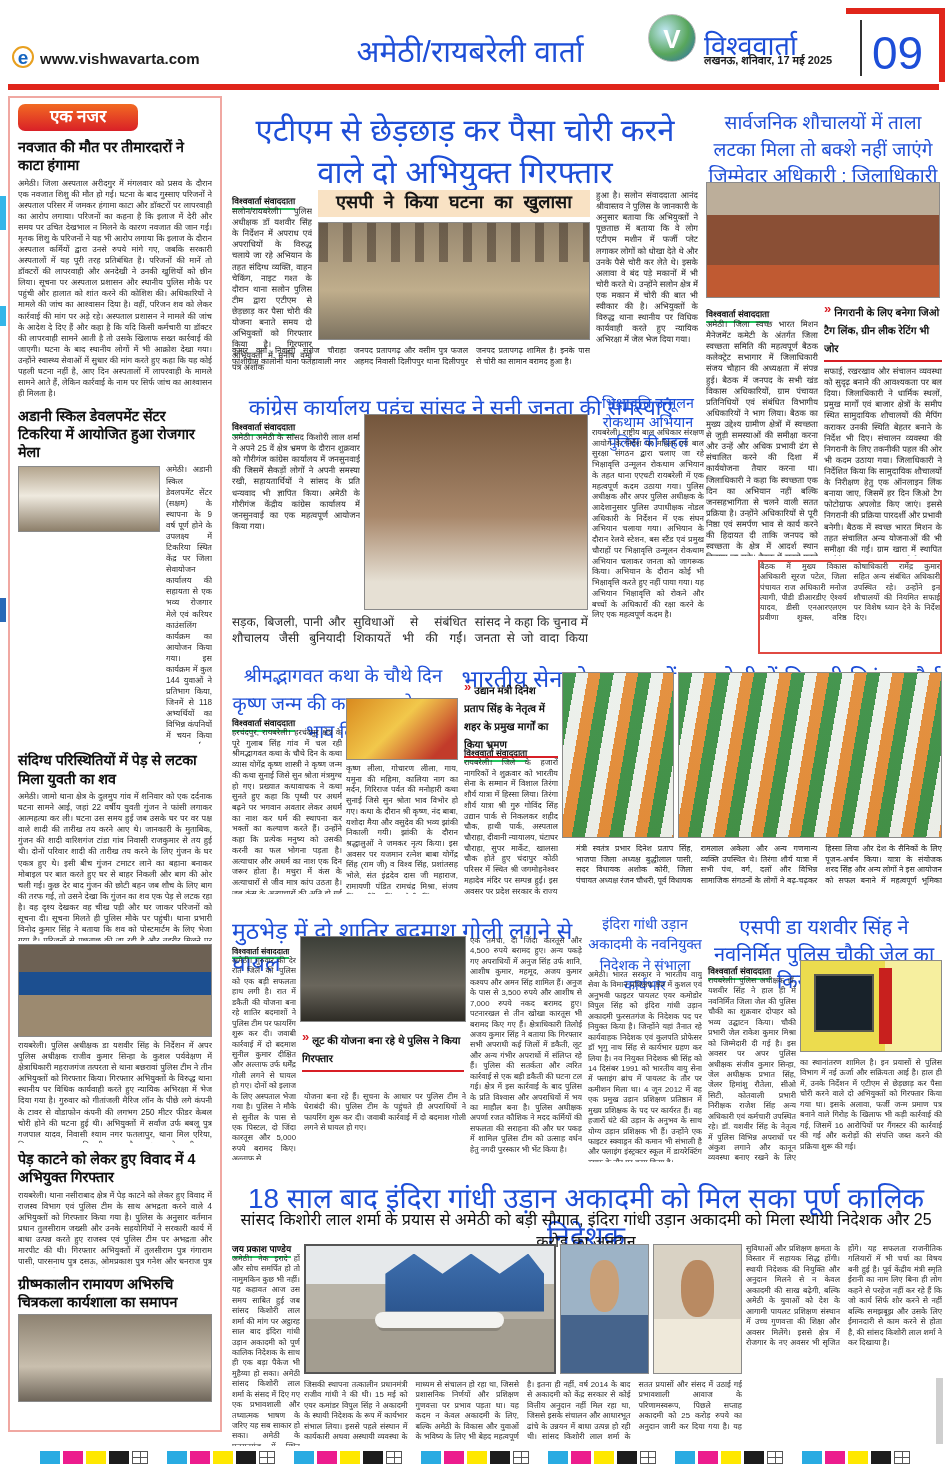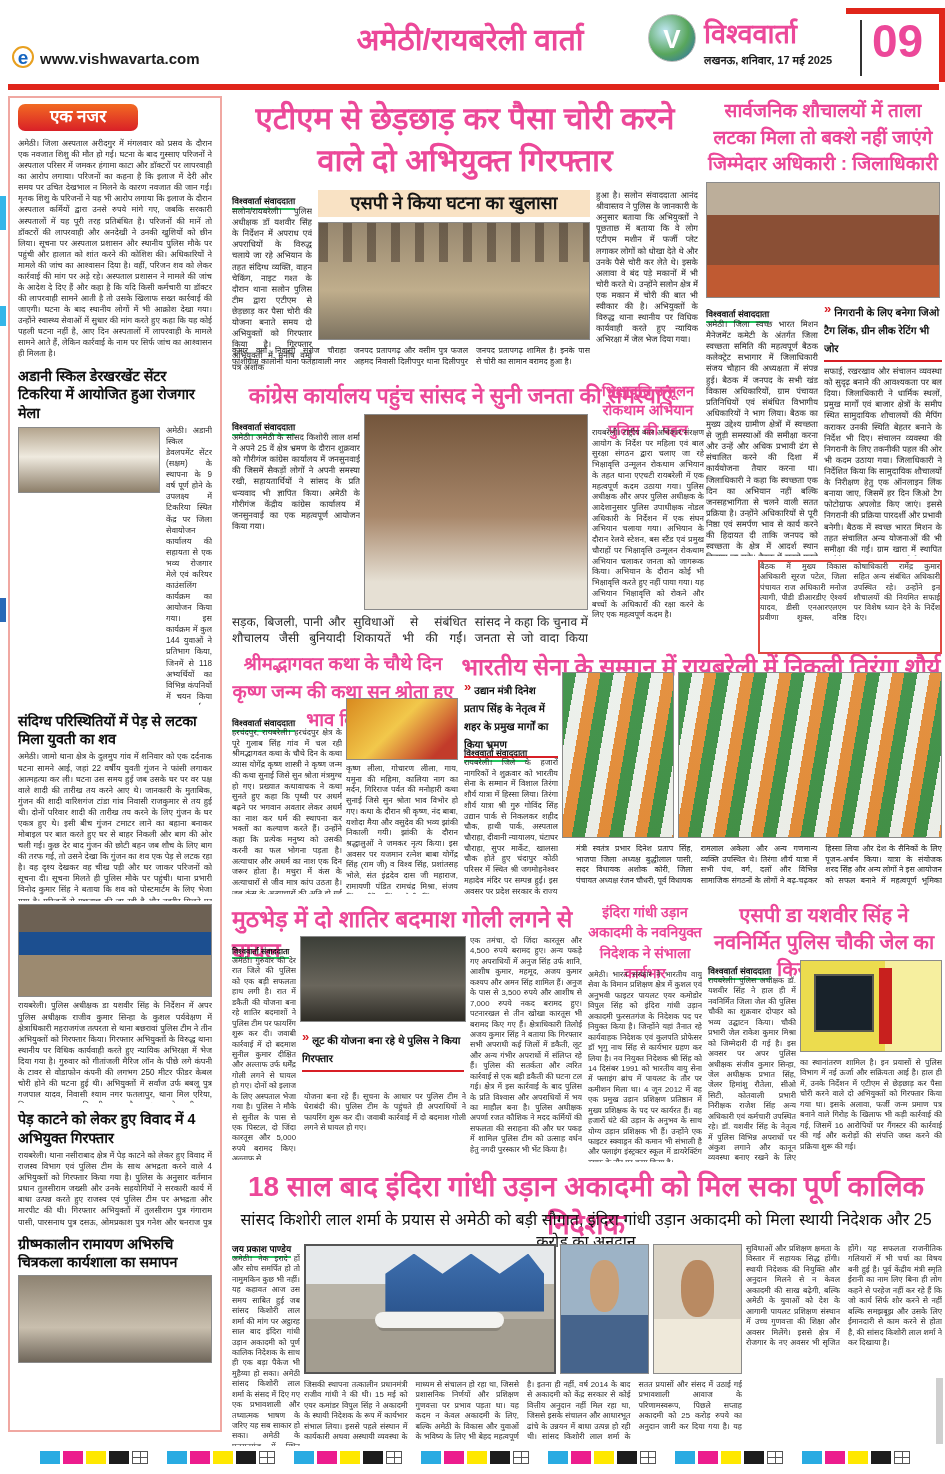--- a/index.html
+++ b/index.html
@@ -3,21 +3,21 @@
 <meta charset="utf-8">
 <style>
   * { margin:0; padding:0; box-sizing:border-box; }
   html,body { background:#e9e9e9; }
   .page {
     position:relative; width:945px; height:1474px; margin:0 auto;
     background:#ffffff; overflow:hidden;
     font-family:"Liberation Sans","DejaVu Sans",sans-serif; color:#1c1c1c;
   }
   .abs { position:absolute; }
-  .hl { font-weight:700; color:#ec4899; }
+  .hl { font-weight:400; color:#1d4ed8;margin-top:12px; }
   .center { text-align:center; }
   .body {
     font-size:8.3px; line-height:1.34; text-align:justify;
     color:#2b2b2b; overflow:hidden;
   }
   .byline {
     font-weight:700; font-size:8.6px; color:#111;
     border-bottom:2px solid #22c55e; display:inline-block; padding-bottom:1px;
   }
   .cols2 { column-count:2; column-gap:8px; }
@@ -105,25 +105,26 @@
   <div class="abs" style="left:860px; top:20px; width:2px; height:56px; background:#333;"></div>
   <div class="abs hl" style="left:872px; top:14px; font-size:46px;">09</div>
   <div class="abs redrule" style="left:846px; top:8px; width:99px; height:6px;"></div>
   <div class="abs redrule" style="left:939px; top:8px; width:6px; height:74px;"></div>
   <div class="abs redrule" style="left:8px; top:84px; width:931px; height:6px;"></div>
 
   <div class="leftcol">
     <div class="badge">एक नजर</div>
 
     <div>
+      <div class="lc-h">नवजात की मौत पर तीमारदारों ने काटा हंगामा</div>
       <div class="lc-b" style="height:222px; overflow:hidden;">अमेठी। जिला अस्पताल अरीदगुर में मंगलवार को प्रसव के दौरान एक नवजात शिशु की मौत हो गई। घटना के बाद गुस्साए परिजनों ने अस्पताल परिसर में जमकर हंगामा काटा और डॉक्टरों पर लापरवाही का आरोप लगाया। परिजनों का कहना है कि इलाज में देरी और समय पर उचित देखभाल न मिलने के कारण नवजात की जान गई। मृतक शिशु के परिजनों ने यह भी आरोप लगाया कि इलाज के दौरान अस्पताल कर्मियों द्वारा उनसे रुपये मांगे गए, जबकि सरकारी अस्पतालों में यह पूरी तरह प्रतिबंधित है। परिजनों की मानें तो डॉक्टरों की लापरवाही और अनदेखी ने उनकी खुशियों को छीन लिया। सूचना पर अस्पताल प्रशासन और स्थानीय पुलिस मौके पर पहुंची और हालात को शांत करने की कोशिश की। अधिकारियों ने मामले की जांच का आश्वासन दिया है। वहीं, परिजन शव को लेकर कार्रवाई की मांग पर अड़े रहे। अस्पताल प्रशासन ने मामले की जांच के आदेश दे दिए हैं और कहा है कि यदि किसी कर्मचारी या डॉक्टर की लापरवाही सामने आती है तो उसके खिलाफ सख्त कार्रवाई की जाएगी। घटना के बाद स्थानीय लोगों में भी आक्रोश देखा गया। उन्होंने स्वास्थ्य सेवाओं में सुधार की मांग करते हुए कहा कि यह कोई पहली घटना नहीं है, आए दिन अस्पतालों में लापरवाही के मामले सामने आते हैं, लेकिन कार्रवाई के नाम पर सिर्फ जांच का आश्वासन ही मिलता है।</div>
     </div>
 
     <div>
-      <div class="lc-h">अडानी स्किल डेरखरखेंट सेंटर टिकरिया में आयोजित हुआ रोजगार मेला</div>
+      <div class="lc-h">अडानी स्किल डेवलपमेंट सेंटर टिकरिया में आयोजित हुआ रोजगार मेला</div>
       <div class="lc-photo ph-adani" style="float:left; width:142px; height:66px; margin:2px 6px 2px 0; position:relative;"></div>
       <div class="lc-b" style="height:280px; overflow:hidden;">अमेठी। अडानी स्किल डेवलपमेंट सेंटर (सक्षम) के स्थापना के 9 वर्ष पूर्ण होने के उपलक्ष्य में टिकरिया स्थित केंद्र पर जिला सेवायोजन कार्यालय की सहायता से एक भव्य रोजगार मेले एवं करियर काउंसलिंग कार्यक्रम का आयोजन किया गया। इस कार्यक्रम में कुल 144 युवाओं ने प्रतिभाग किया, जिनमें से 118 अभ्यर्थियों का विभिन्न कंपनियों में चयन किया गया। कार्यक्रम का शुभारंभ जिला सेवायोजन कार्यालय की वरिष्ठ अधिकारी अनुपमा रानी ने फीता काटकर किया। कार्यक्रम में विशिष्ट अतिथि के रूप में राजकीय आईटीआई के प्लेसमेंट प्रभारी अजय कुमार सिंह, एसीसी प्लांट हेड राजमल शर्मा, तथा सीएसआर प्रमुख जमील खान उपस्थित रहे। कार्यक्रम की शुरुआत सक्षम के क्लस्टर हेड सुखांशु मिश्रा ने की। उन्होंने बताया कि अडानी स्किल डेवलपमेंट सेंटर का उद्देश्य 18 वर्ष से अधिक आयु के युवाओं को कौशल विकास के माध्यम से रोजगार से जोड़ना है। यह आयोजन इसी उद्देश्य को सार्थक करने की दिशा में एक महत्वपूर्ण प्रयास है। विशिष्ट अतिथि जमील खान ने युवाओं को रोजगार के अवसरों से जुड़ने के लिए प्रेरित किया और कहा कि ऐसे आयोजनों से क्षेत्र के अन्य युवाओं को भी अपने हुनर को निखारने और आजीविका सुदृढ़ करने का अवसर मिलेगा। मुख्य अतिथि अनुपमा रानी ने अभ्यर्थियों को विभिन्न करियर विकल्पों एवं स्वरोजगार की संभावनाओं पर जानकारी दी और आयोजन की सफलता के लिए अडानी स्किल डेवलपमेंट सेंटर की टीम को बधाई दी। इस रोजगार मेले में बालाजी इंडस्ट्रियल, एल एंड टी पुखराज केयर, वूशा मैनेजमेंट लिमिटेड, विक्टोरिया व ब्राइट फ्यूचर कंपनियों ने प्रतिभाग किया। कार्यक्रम में फाउंडेशन टीम से योगेश शुक्ल तथा सक्षम टीम से संतोष, किरन, रजनीश, मोहम्मद कैफ और वंदना द्विवेदी की उपस्थिति रही।</div>
     </div>
 
     <div>
       <div class="lc-h">संदिग्ध परिस्थितियों में पेड़ से लटका मिला युवती का शव</div>
       <div class="lc-b" style="height:150px; overflow:hidden;">अमेठी। जामो थाना क्षेत्र के दुलमुप गांव में शनिवार को एक दर्दनाक घटना सामने आई, जहां 22 वर्षीय युवती गुंजन ने फांसी लगाकर आत्महत्या कर ली। घटना उस समय हुई जब उसके घर पर वर पक्ष वाले शादी की तारीख तय करने आए थे। जानकारी के मुताबिक, गुंजन की शादी वारिशगंज टांडा गांव निवासी राजकुमार से तय हुई थी। दोनों परिवार शादी की तारीख तय करने के लिए गुंजन के घर एकत्र हुए थे। इसी बीच गुंजन टमाटर लाने का बहाना बनाकर मोबाइल पर बात करते हुए घर से बाहर निकली और बाग की ओर चली गई। कुछ देर बाद गुंजन की छोटी बहन जब शौच के लिए बाग की तरफ गई, तो उसने देखा कि गुंजन का शव एक पेड़ से लटक रहा है। वह दृश्य देखकर वह चीख पड़ी और घर जाकर परिजनों को सूचना दी। सूचना मिलते ही पुलिस मौके पर पहुंची। थाना प्रभारी विनोद कुमार सिंह ने बताया कि शव को पोस्टमार्टम के लिए भेजा गया है। परिजनों से पूछताछ की जा रही है और तहरीर मिलने पर मुकदमा दर्ज कर आगे की कार्रवाई की जाएगी।</div>
     </div>
 
     <div>
@@ -140,21 +141,21 @@
       <div class="lc-h">ग्रीष्मकालीन रामायण अभिरुचि चित्रकला कार्यशाला का समापन</div>
       <div class="lc-photo ph-workshop" style="width:100%; height:88px; position:relative;"></div>
 
     </div>
   </div>
 
   <section>
     <div class="abs hl center" style="left:232px; top:98px; width:466px; height:88px; font-size:31px; line-height:1.35;">एटीएम से छेड़छाड़ कर पैसा चोरी करने वाले दो अभियुक्त गिरफ्तार</div>
     <div class="abs" style="left:232px; top:190px;"><span class="byline">विश्ववार्ता संवाददाता</span></div>
     <div class="abs body" style="left:232px; top:206px; width:80px; height:164px;">सलोन/रायबरेली। पुलिस अधीक्षक डॉ यशवीर सिंह के निर्देशन में अपराध एवं अपराधियों के विरुद्ध चलाये जा रहे अभियान के तहत संदिग्ध व्यक्ति, वाहन चेकिंग, नाइट गश्त के दौरान थाना सलोन पुलिस टीम द्वारा एटीएम से छेड़छाड़ कर पैसा चोरी की योजना बनाते समय दो अभियुक्तों को गिरफ्तार किया है। गिरफ्तार अभियुक्तों में मनीष वर्मा पुत्र अशोक</div>
-    <div class="abs kicker" style="left:318px; top:190px; width:272px;">एसपी ने किया घटना का खुलासा</div>
+    <div class="abs kicker" style="left:318px; top:190px; width:272px;font-family:Liberation Mono, monospace;">एसपी ने किया घटना का खुलासा</div>
     <div class="photo ph-lead" style="left:318px; top:222px; width:272px; height:118px;"></div>
     <div class="abs body" style="left:596px; top:190px; width:102px; height:182px;">हुआ है। सलोन संवाददाता आनंद श्रीवास्तव ने पुलिस के जानकारी के अनुसार बताया कि अभियुक्तों ने पूछताछ में बताया कि वे लोग एटीएम मशीन में फर्जी प्लेट लगाकर लोगों को धोखा देते थे और उनके पैसे चोरी कर लेते थे। इसके अलावा वे बंद पड़े मकानों में भी चोरी करते थे। उन्होंने सलोन क्षेत्र में एक मकान में चोरी की बात भी स्वीकार की है। अभियुक्तों के विरुद्ध थाना स्थानीय पर विधिक कार्यवाही करते हुए न्यायिक अभिरक्षा में जेल भेज दिया गया।</div>
     <div class="abs body cols3" style="left:232px; top:346px; width:358px; height:27px; font-size:7.9px;">कुमार वर्मा निवासी सरोज चौराहा फांशीग्राम कालोनी थाना फतेहावाली नगर जनपद प्रतापगढ़ और वसीम पुत्र फजल अहमद निवासी दिलीपपुर थाना दिलीपपुर जनपद प्रतापगढ़ शामिल है। इनके पास से चोरी का सामान बरामद हुआ है।</div>
   </section>
 
   <section>
     <div class="abs hl center" style="left:704px; top:98px; width:238px; height:80px; font-size:19px; line-height:1.4;">सार्वजनिक शौचालयों में ताला लटका मिला तो बक्शे नहीं जाएंगे जिम्मेदार अधिकारी : जिलाधिकारी</div>
     <div class="photo ph-meeting" style="left:706px; top:182px; width:234px; height:116px;"></div>
     <div class="abs" style="left:706px; top:303px;"><span class="byline">विश्ववार्ता संवाददाता</span></div>
     <div class="abs body" style="left:706px; top:319px; width:112px; height:237px;">अमेठी। जिला स्वच्छ भारत मिशन मैनेजमेंट कमेटी के अंतर्गत जिला स्वच्छता समिति की महत्वपूर्ण बैठक कलेक्ट्रेट सभागार में जिलाधिकारी संजय चौहान की अध्यक्षता में संपन्न हुई। बैठक में जनपद के सभी खंड विकास अधिकारियों, ग्राम पंचायत प्रतिनिधियों एवं संबंधित विभागीय अधिकारियों ने भाग लिया। बैठक का मुख्य उद्देश्य ग्रामीण क्षेत्रों में स्वच्छता से जुड़ी समस्याओं की समीक्षा करना और उन्हें और अधिक प्रभावी ढंग से संचालित करने की दिशा में कार्ययोजना तैयार करना था। जिलाधिकारी ने कहा कि स्वच्छता एक दिन का अभियान नहीं बल्कि जनसहभागिता से चलने वाली सतत प्रक्रिया है। उन्होंने अधिकारियों से पूरी निष्ठा एवं समर्पण भाव से कार्य करने की हिदायत दी ताकि जनपद को स्वच्छता के क्षेत्र में आदर्श स्थान दिलाया जा सके। बैठक में सबसे पहले स्वच्छ भारत मिशन फेज 2 के अंतर्गत व्यक्तिगत शौचालयों के निर्माण की स्थिति की जानकारी ली। साथ ही ग्रामीण क्षेत्रों में नालों और नालियों की नियमित सफाई पर बल दिया। उन्होंने कहा कि गंदगी और जलजमाव की समस्या लोगों के स्वास्थ्य पर प्रतिकूल प्रभाव डालती है।</div>

